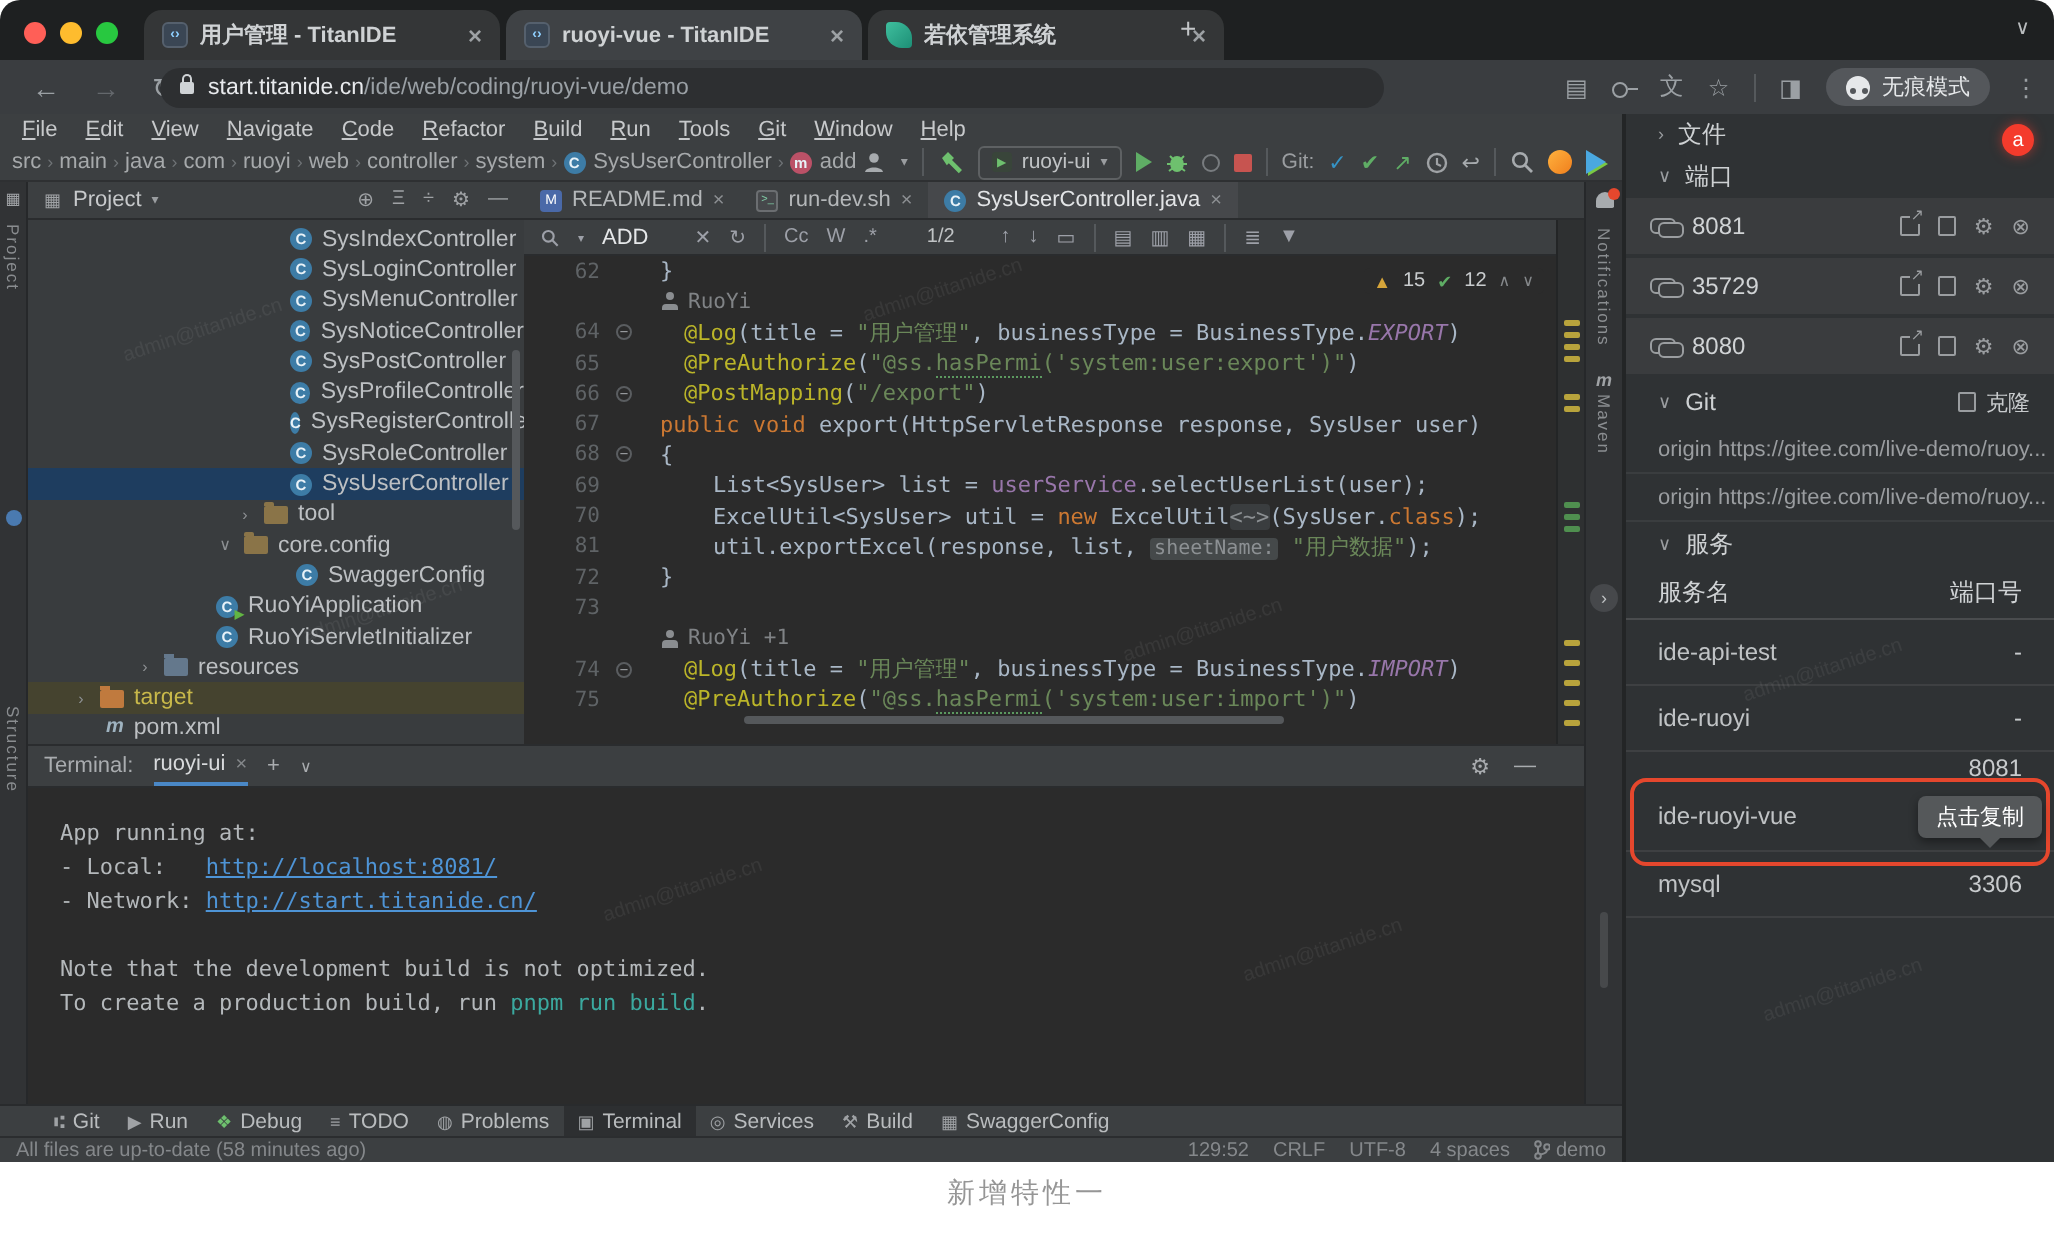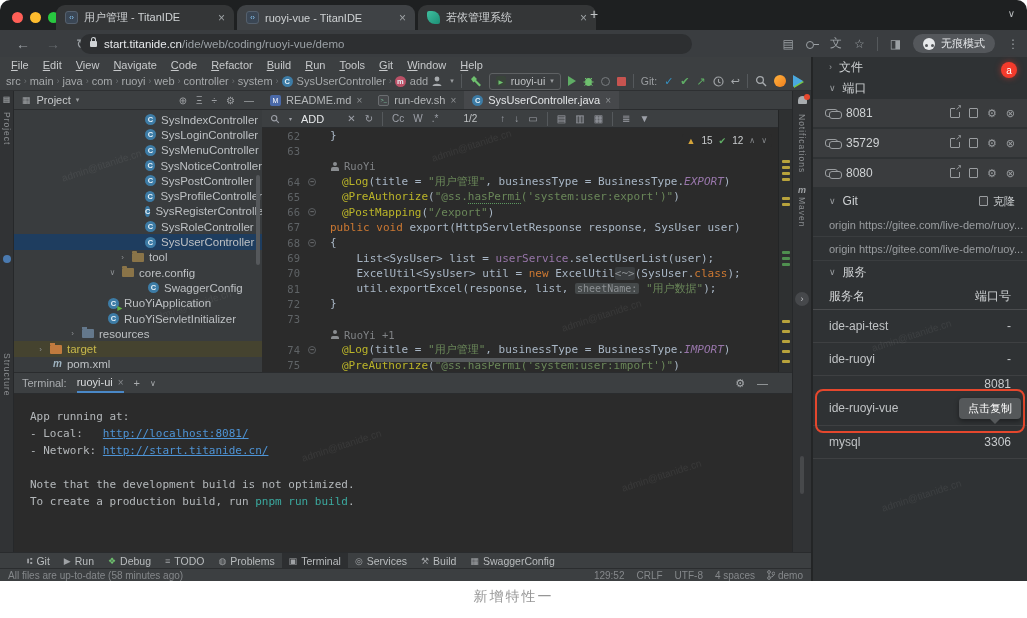--- a/index.html
+++ b/index.html
@@ -5,21 +5,21 @@
   html,body{margin:0;padding:0;background:#fff;}
   .shot{position:relative;width:1027px;height:618px;overflow:hidden;background:#fff;
         font-family:"Liberation Sans",sans-serif;-webkit-font-smoothing:antialiased;}
   .abs{position:absolute;}
   .flex{display:flex;align-items:center;}
 
   
   .tabstrip{left:0;top:0;width:1027px;height:30px;background:#1e2021;border-radius:10px 10px 0 0;}
   .tl{width:11px;height:11px;border-radius:50%;display:inline-block;margin-right:7px;}
   .tl-r{background:#ff5f57}.tl-y{background:#febc2e}.tl-g{background:#28c840}
-  .btabs{position:absolute;left:56px;top:5px;height:25px;display:flex;gap:3px;}
+  .btabs{position:absolute;left:72px;top:5px;height:25px;display:flex;gap:3px;font-weight:bold;}
   .btab{display:flex;align-items:center;gap:6px;padding:0 9px;border-radius:9px 9px 0 0;
         background:#343637;color:#cfd2d4;font-size:11px;width:160px;}
   .btab.active{background:#3f4245;}
   .btab-t{white-space:nowrap;overflow:hidden;text-overflow:ellipsis;flex:1;}
   .btab-x{color:#9da1a4;font-size:12px;flex:0 0 auto;}
   .fav{width:13px;height:13px;flex:0 0 auto;border-radius:3px;display:inline-flex;
        align-items:center;justify-content:center;font-size:7px;}
   .fav.ti{background:#3a4654;color:#8fd0ff;border:1px solid #55606d;box-sizing:border-box;}
   .fav.leaf{background:linear-gradient(135deg,#3fbf9e,#1d8f76);border-radius:2px 8px 2px 8px;}
   .newtab{color:#c3c6c8;font-size:14px;margin-left:10px;}
@@ -498,25 +498,20 @@
       <span>≣</span>
       <span>▼</span>
     </div>
     <div class="code">
         <div class="cl">
           <span class="gut">62</span>
           <span class="foldc"></span>
           <span class="lnc"><span class="tk-d">}</span></span>
         </div>
         <div class="cl">
-          <span class="gut">63</span>
-          <span class="foldc"></span>
-          <span class="lnc"></span>
-        </div>
-        <div class="cl">
           <span class="gut"></span>
           <span class="foldc"></span>
           <span class="lnc flex"><span class="au"></span><span class="authortxt">RuoYi</span></span>
         </div>
         <div class="cl">
           <span class="gut">64</span>
           <span class="foldc">
             <span class="fold-i">−</span>
           </span>
           <span class="lnc"><span class="tk-a">@Log</span><span class="tk-d">(title = </span><span class="tk-s">"用户管理"</span><span class="tk-d">, businessType = BusinessType.</span><span class="tk-cn">EXPORT</span><span class="tk-d">)</span></span>

